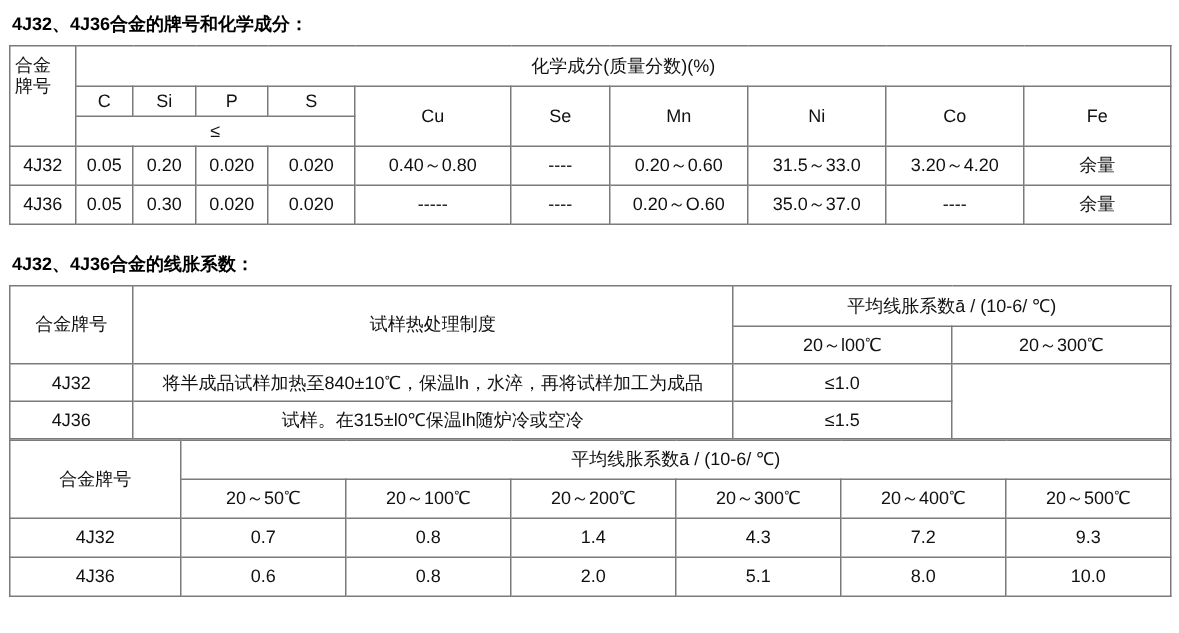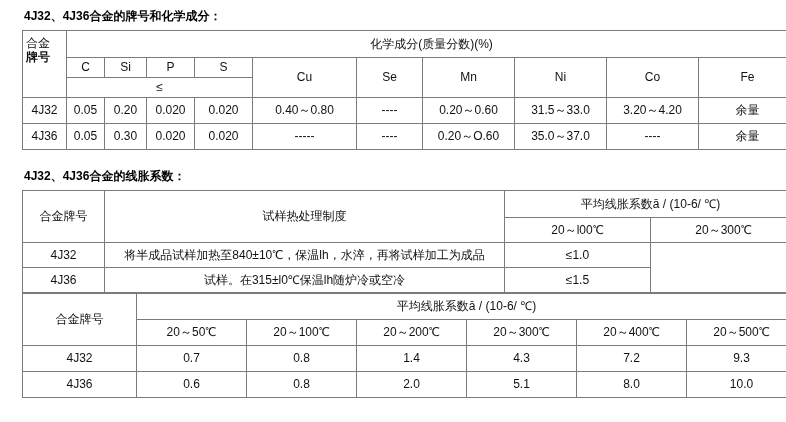--- a/index.html
+++ b/index.html
@@ -13,21 +13,21 @@
     font-family: "Liberation Sans", sans-serif;
     font-size: 12px;
     color: #1a1a1a;
     overflow: hidden;
   }
   .page {
     position: relative;
     width: 676px;
     height: 422px;
     box-sizing: border-box;
-    padding: 8px 6px 0 22px;
+    padding: 8px 6px 0 6px;
   }
   .section-title {
     font-size: 12px;
     font-weight: bold;
     color: #000000;
     margin: 0 0 5px 2px;
     letter-spacing: 0px;
   }
   .sec2 { margin-top: 18px; }
   .sec3 { margin-top: 19px; }
@@ -64,21 +64,20 @@
     position: absolute;
     left: 3px;
     top: 5px;
     font-size: 12px;
   }
   .diag-cell .br {
     position: absolute;
     left: 3px;
     top: 19px;
     font-size: 12px;
-    font-weight: bold;
   }
   #t1 .le-cell {
     text-align: center;
     font-size: 12px;
   }
   #t1 .data-row td { height: 21px; }
   #t1 .rowhdr { font-size: 12px; }
 
   
   #t2 { width: 774px; }

